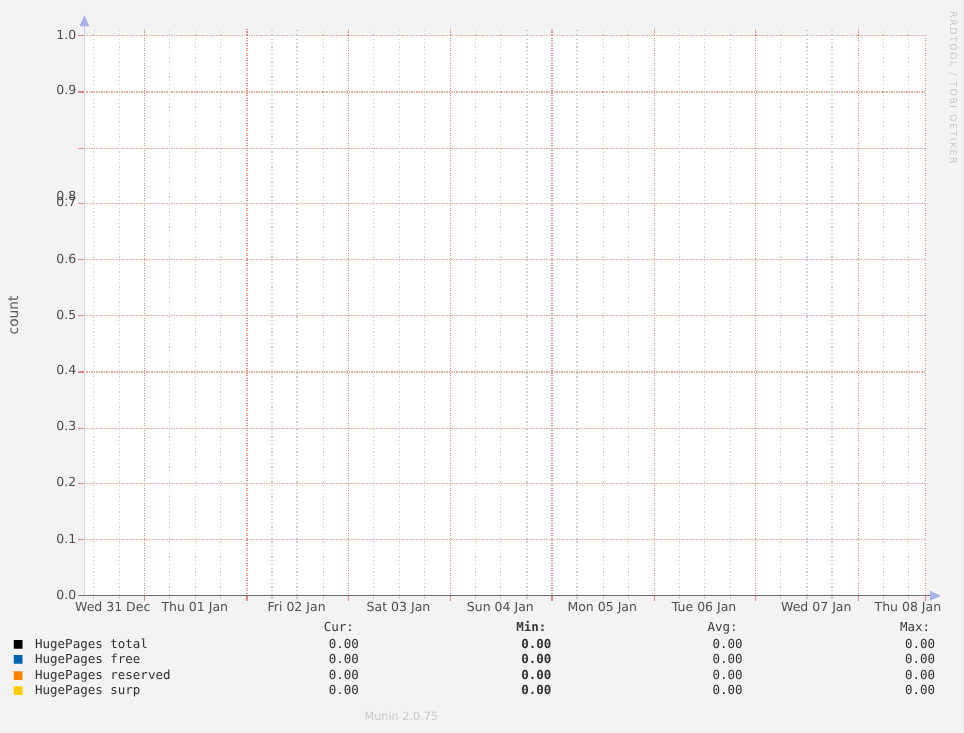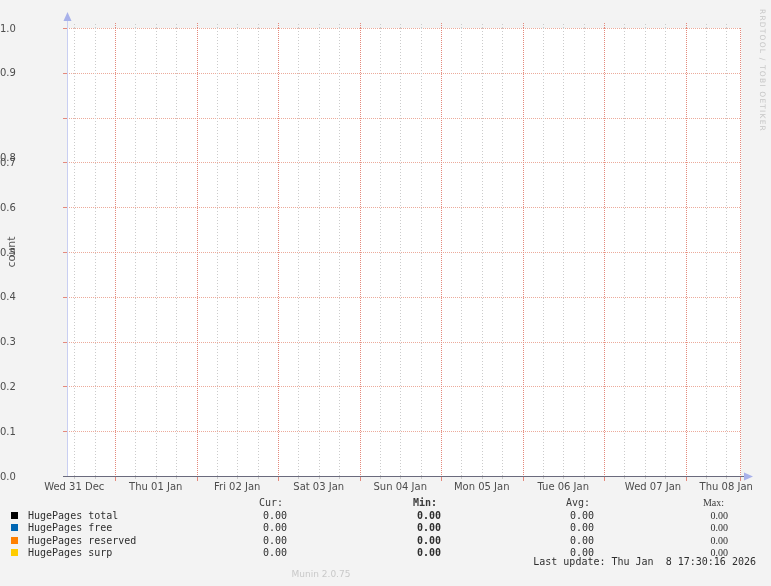--- a/index.html
+++ b/index.html
@@ -14,36 +14,36 @@
   .ylabel{
     position:absolute;left:11px;top:252px;transform:translate(-50%,-50%) rotate(-90deg);
     font-size:11px;color:#5a5a5a;white-space:nowrap;
   }
   .watermark{
     position:absolute;top:9px;right:4px;writing-mode:vertical-rl;
     font-size:7.5px;letter-spacing:1.2px;color:#c6c6c6;
   }
   svg.grid{position:absolute;left:0;top:0;}
   .ytick{
-    position:absolute;left:0;width:61px;text-align:left;
+    position:absolute;left:0;width:61px;text-align:right;
     font-size:10px;color:#4d4d4d;line-height:11px;
   }
   .xtick{
     position:absolute;width:92px;text-align:center;top:481px;
     font-size:10px;color:#4d4d4d;line-height:11px;white-space:nowrap;
   }
   .mono{font-family:"DejaVu Sans Mono", monospace;}
   .legendrow,.hdrrow{position:absolute;left:0;width:771px;height:12px;}
   .sq{position:absolute;left:11px;width:7px;height:7px;}
   .sname{
     position:absolute;left:28px;font-size:10px;color:#2f2f2f;
     white-space:pre;line-height:12px;
   }
   .col{position:absolute;width:84px;text-align:right;font-size:10px;color:#2f2f2f;line-height:12px;white-space:pre;}
-  .c0{left:203px;} .c1{left:357px;font-weight:bold;} .c2{left:510px;} .c3{left:644px;font-family:Liberation Serif, serif;}
+  .c0{left:203px;} .c1{left:357px;font-weight:bold;} .c2{left:510px;} .c3{left:664px;}
   .hdr{box-sizing:border-box;padding-right:4px;color:#3a3a3a;}
   .lastupdate{
     position:absolute;top:556px;right:15px;font-size:10px;color:#2f2f2f;
     white-space:pre;line-height:12px;
   }
   .muninver{
     position:absolute;top:569px;left:0;width:642px;text-align:center;
     font-size:9px;color:#c9c9c9;
   }
 </style>
@@ -189,21 +189,21 @@
       <div class="ytick" style="top: 156.9px;">0.7</div>
       <div class="ytick" style="top: 201.7px;">0.6</div>
       <div class="ytick" style="top: 246.5px;">0.5</div>
       <div class="ytick" style="top: 291.3px;">0.4</div>
       <div class="ytick" style="top: 336.1px;">0.3</div>
       <div class="ytick" style="top: 380.9px;">0.2</div>
       <div class="ytick" style="top: 425.7px;">0.1</div>
       <div class="ytick" style="top: 470.5px;">0.0</div>
     </div>
   <div id="xticks">
-      <div class="xtick" style="left: 28.25px;">Wed 31 Dec</div>
+      <div class="xtick" style="left: 28.25px; text-align: right;">Wed 31 Dec</div>
       <div class="xtick" style="left: 109.75px;">Thu 01 Jan</div>
       <div class="xtick" style="left: 191.25px;">Fri 02 Jan</div>
       <div class="xtick" style="left: 272.75px;">Sat 03 Jan</div>
       <div class="xtick" style="left: 354.25px;">Sun 04 Jan</div>
       <div class="xtick" style="left: 435.75px;">Mon 05 Jan</div>
       <div class="xtick" style="left: 517.25px;">Tue 06 Jan</div>
       <div class="xtick" style="left: 607px;">Wed 07 Jan</div>
       <div class="xtick" style="left: 680.25px;">Thu 08 Jan</div>
     </div>
   <div id="legend">
@@ -239,15 +239,14 @@
       </div>
       <div class="legendrow" style="top: 547.2px;">
         <span class="sq" style="top: 2px; background: rgb(255, 204, 0);"></span>
         <span class="sname mono">HugePages surp</span>
         <span class="col mono c0">0.00</span>
         <span class="col mono c1">0.00</span>
         <span class="col mono c2">0.00</span>
         <span class="col mono c3">0.00</span>
       </div>
     </div>
-  <div class="lastupdate mono">Last update: Thu Jan  8 17:30:16 2026</div>
   <div class="muninver">Munin 2.0.75</div>
 </div>
 
 </body></html>

